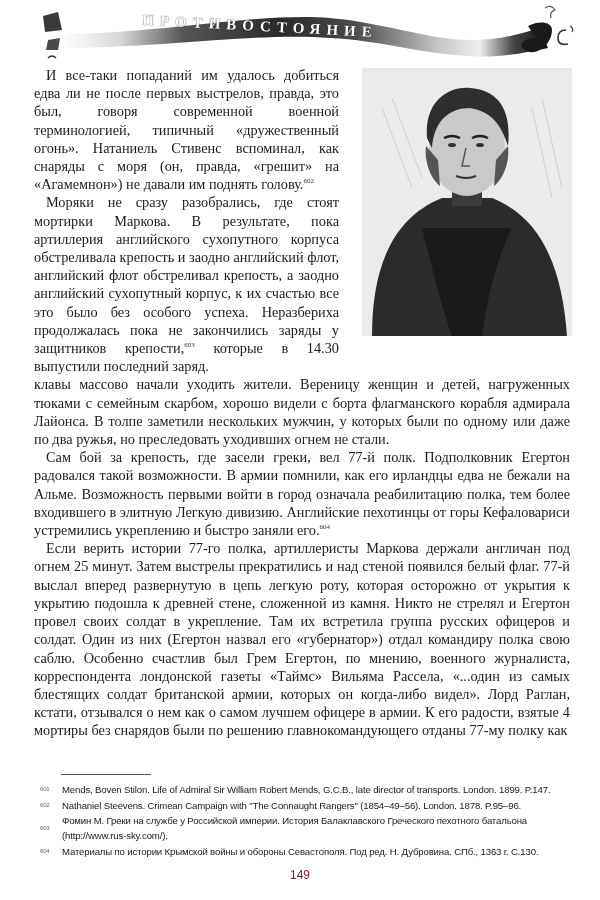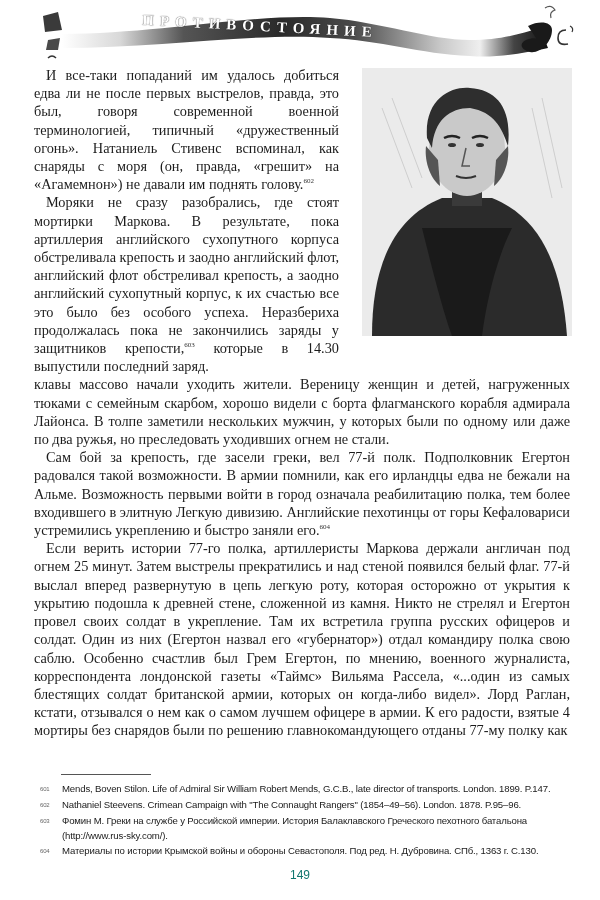--- a/index.html
+++ b/index.html
@@ -37,28 +37,28 @@
       margin-top: 14px; font-family: "Liberation Sans", sans-serif; font-size: 10.6px;
       line-height: 15px; text-align: justify; text-align-last: center; color: #1a1a1a;
       padding: 0 6px;
     }
 
     
     .fn-rule { position: absolute; left: 61px; top: 774px; width: 90px; border-top: 1px solid #555; }
     .footnotes { position: absolute; left: 40px; top: 781px; width: 530px; }
     .fn-item {
       display: flex; font-family: "Liberation Sans", sans-serif; font-size: 9.6px;
-      line-height: 15px; color: #1a1a1a; letter-spacing: -0.15px;
+      line-height: 15px; color: #1a1a1a; letter-spacing: -0.15px; align-items: center;
     }
     .fn-num { width: 22px; flex: none; font-size: 6px; color: #666; padding-top: 1px; }
     .fn-text { flex: 1; }
 
     .page-number {
       position: absolute; left: 0; width: 600px; top: 868px; text-align: center;
-      font-family: "Liberation Sans", sans-serif; font-size: 12px; color: #0f766e;
+      font-family: "Liberation Sans", sans-serif; font-size: 12px; color: #7f1d1d;
     }
   </style>
 </head>
 <body>
 
 <div class="banner">
   <svg width="600" height="68" viewBox="0 0 600 68">
     <defs>
       <linearGradient id="rib" x1="0" y1="0" x2="1" y2="0">
         <stop offset="0" stop-color="#ffffff"></stop>

